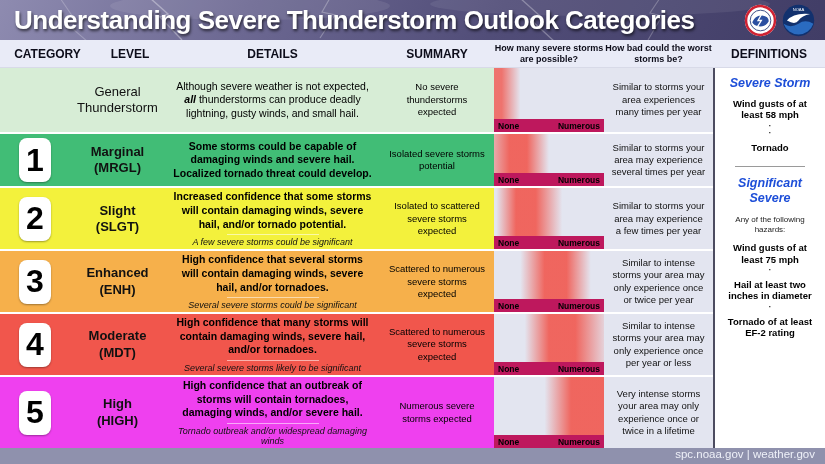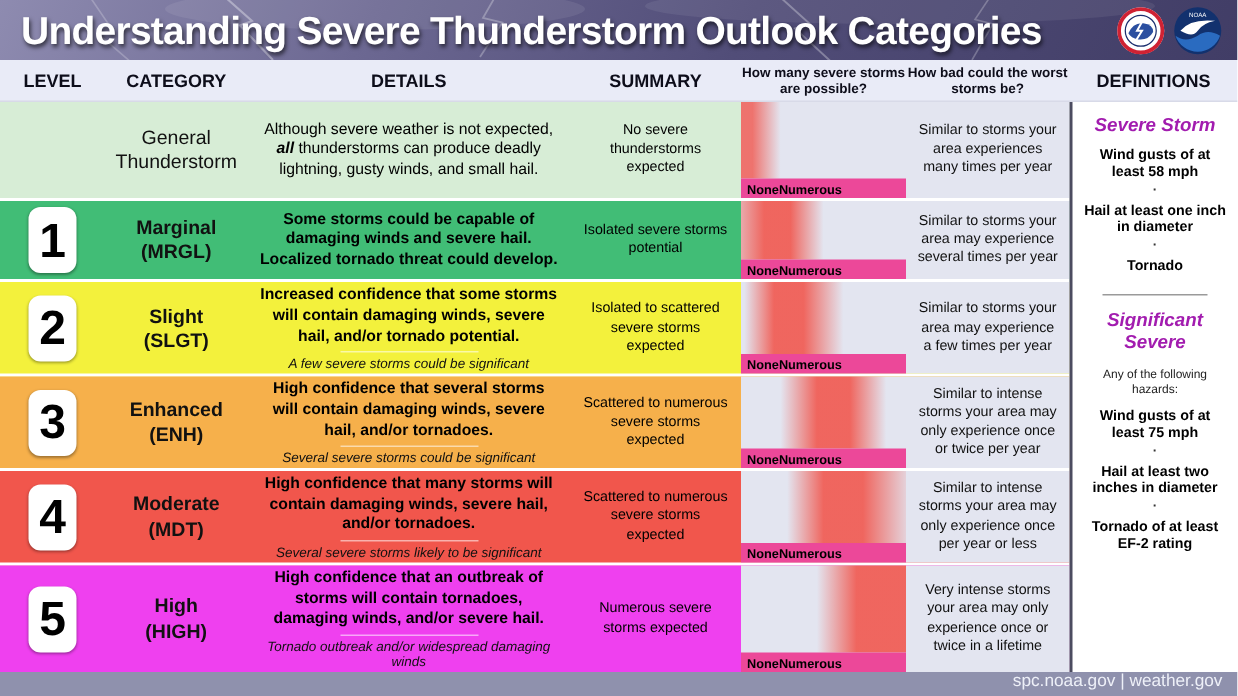--- a/index.html
+++ b/index.html
@@ -45,27 +45,27 @@
   .cat-bold .cat-l1,.cat-bold .cat-l2 { font-weight:bold; }
   .det-main { font-size:10.5px; color:#000; line-height:1.3; }
   .det-bold { font-weight:bold; }
   .emph { font-weight:bold; font-style:italic; }
   .det-rule { width:92px; height:1px; background:rgba(255,255,255,.55); margin:3px auto 2px; }
   .det-note { font-size:9px; font-style:italic; color:#111; }
   .sum-text { font-size:9.5px; color:#000; line-height:1.3; }
   .imp-text { font-size:9.5px; color:#111; line-height:1.3; }
 
   .grad { position:absolute; left:0; right:0; top:0; bottom:13px; }
-  .scale { position:absolute; left:0; right:0; bottom:0; height:13px; background:#ec4899;
-    display:flex; align-items:center; justify-content:flex-start; padding:0 4px;
+  .scale { position:absolute; left:0; right:0; bottom:0; height:13px; background:#be185d;
+    display:flex; align-items:center; justify-content:space-between; padding:0 4px;
     font-size:8.5px; font-weight:bold; color:#000; }
 
   
   .definitions { width:112px; background:#fff; border-left:2px solid #4c4c60; padding:6px 6px; text-align:center; }
-  .def-title { font-size:12.5px; font-weight:bold; font-style:italic; color:#a21caf; line-height:1.2; margin-top:2px; }
+  .def-title { font-size:12.5px; font-weight:bold; font-style:italic; color:#1d4ed8; line-height:1.2; margin-top:2px; }
   .def-intro { font-size:8px; color:#222; line-height:1.25; margin-top:9px; }
   .def-item { font-size:9.5px; font-weight:bold; color:#000; line-height:1.2; margin-top:7px; }
   .def-dot { font-size:9px; font-weight:bold; color:#333; line-height:4px; margin-top:3px; }
   .def-hr { width:70px; height:1px; background:#9a9a9a; margin:13px auto 9px; }
 
   
   .footer { height:16px; flex:none; background:#8f91ad; display:flex; align-items:flex-start;
     justify-content:flex-end; padding-right:10px; }
   .footer-text { font-size:11.5px; color:#eef0f8; }
 </style>
@@ -96,22 +96,22 @@
       <svg class="logo" viewBox="0 0 40 40">
         <circle cx="20" cy="20" r="19" fill="#12316e"></circle>
         <path d="M2 24 A19 19 0 0 0 38 24 Q28 18 20 24 Q10 30 2 24 Z" fill="#2a6bc0"></path>
         <path d="M6 20 Q14 10 34 12 Q24 14 20 20 Q16 26 6 20 Z" fill="#ffffff"></path>
         <text x="20" y="9" text-anchor="middle" font-size="5" fill="#ffffff" font-family="Liberation Sans, sans-serif">NOAA</text>
       </svg>
     </div>
   </div>
 
   <div class="colhead">
+    <div class="ch ch-cat">CATEGORY</div>
     <div class="ch ch-level">LEVEL</div>
-    <div class="ch ch-cat">CATEGORY</div>
     <div class="ch ch-det">DETAILS</div>
     <div class="ch ch-sum">SUMMARY</div>
     <div class="ch ch-freq">How many severe storms are possible?</div>
     <div class="ch ch-bad">How bad could the worst storms be?</div>
     <div class="ch ch-def">DEFINITIONS</div>
   </div>
 
   <div class="main">
     <div class="rows">
 
@@ -276,21 +276,20 @@
             <div class="imp-text">Very intense storms your area may only experience once or twice in a lifetime</div>
           </div>
       </div>
 
     </div>
 
     <aside class="definitions">
       <div class="def-title">Severe Storm</div>
       <div class="def-item">Wind gusts of at least 58 mph</div>
       <div class="def-dot">·</div>
-      <div class="def-item">Hail at least one inch in diameter</div>
       <div class="def-dot">·</div>
       <div class="def-item">Tornado</div>
       <div class="def-hr"></div>
       <div class="def-title">Significant Severe</div>
       <div class="def-intro">Any of the following hazards:</div>
       <div class="def-item">Wind gusts of at least 75 mph</div>
       <div class="def-dot">·</div>
       <div class="def-item">Hail at least two inches in diameter</div>
       <div class="def-dot">·</div>
       <div class="def-item">Tornado of at least EF-2 rating</div>

